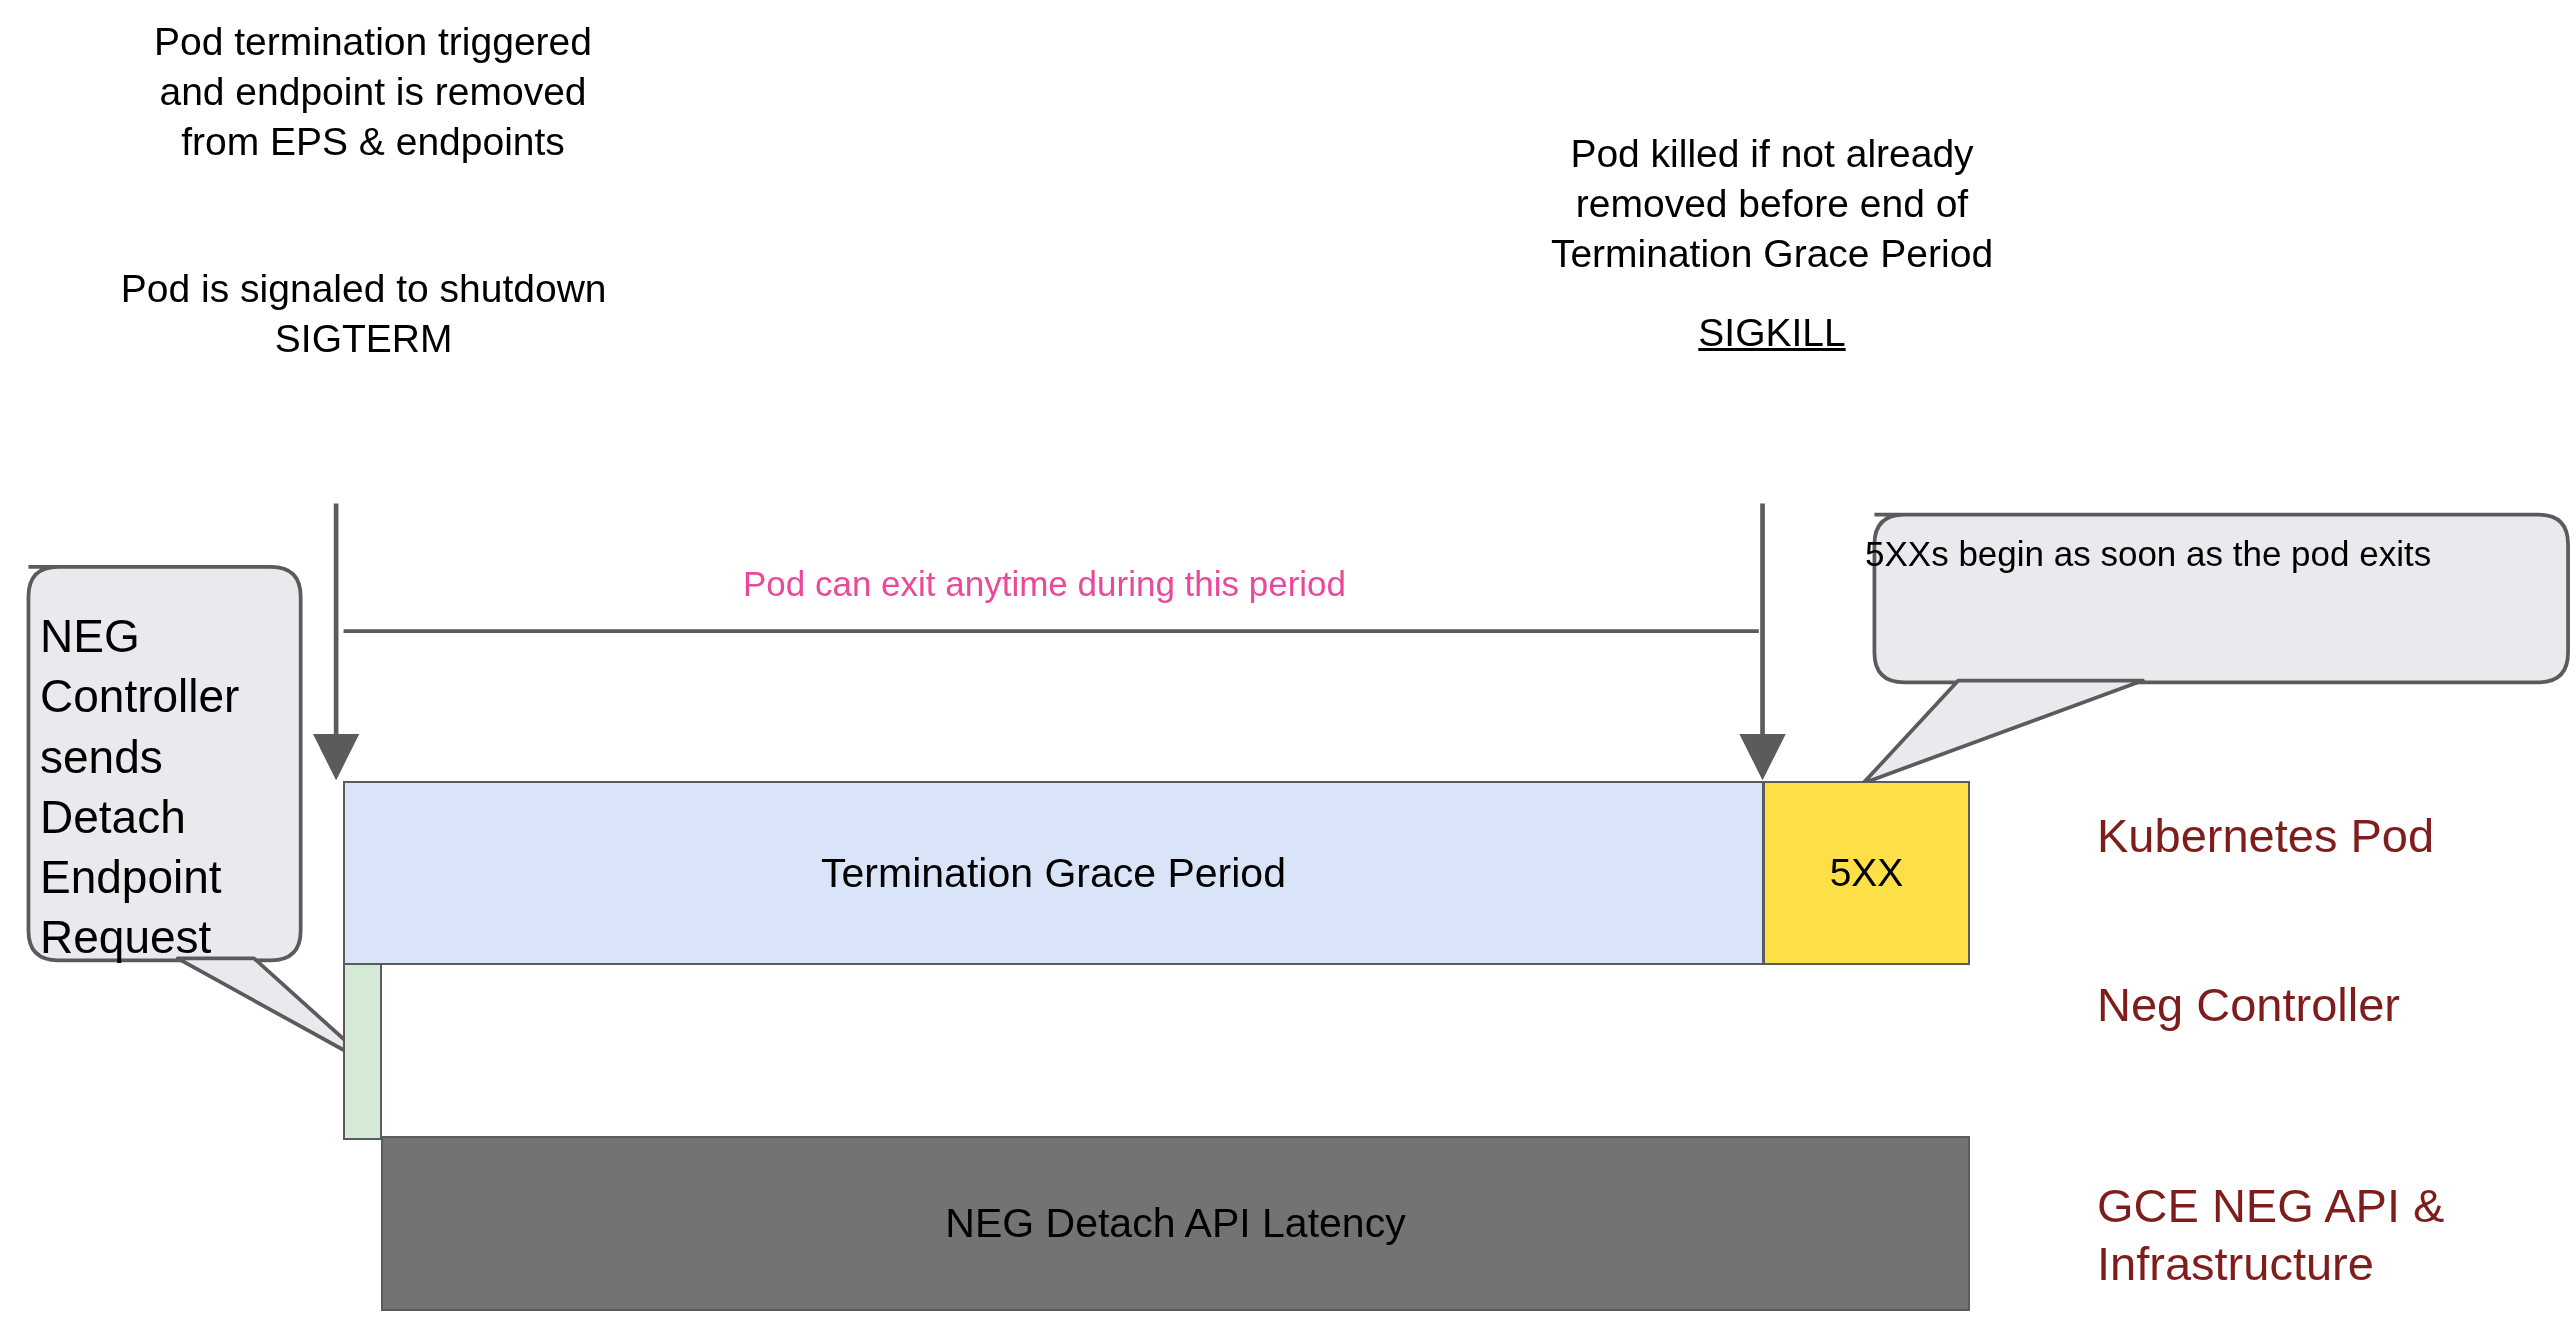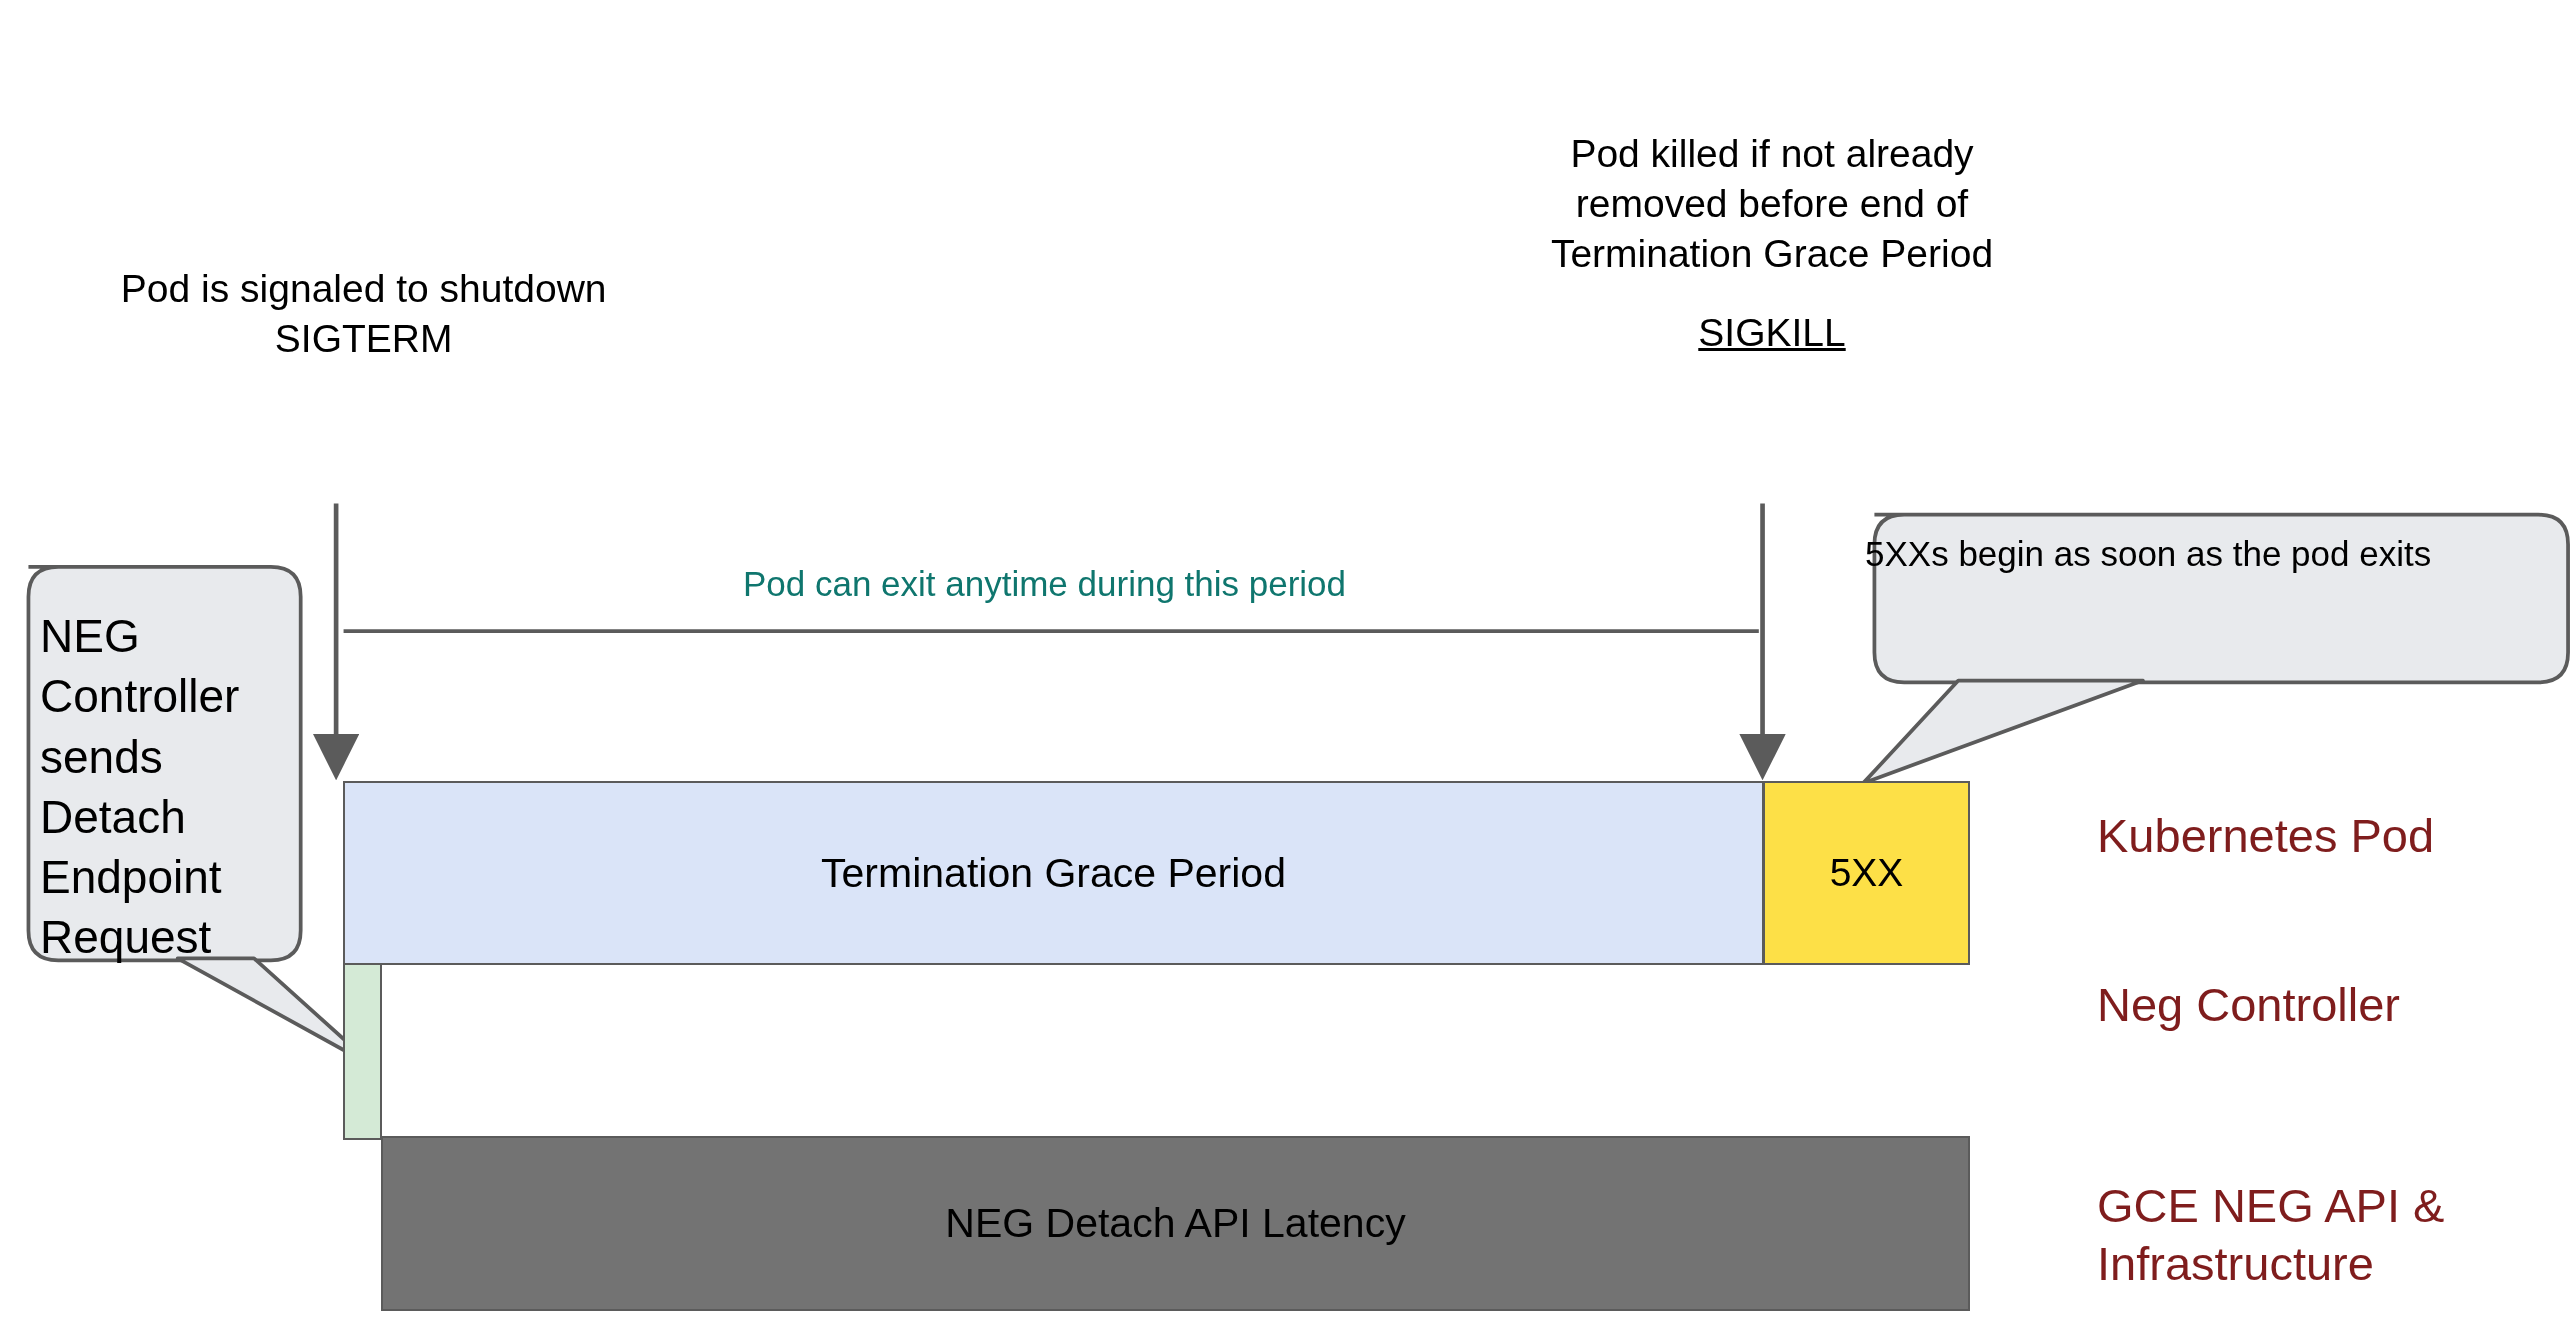--- a/index.html
+++ b/index.html
@@ -35,21 +35,21 @@
   #note-right-b { left: 1436px; top: 308px; width: 672px; text-decoration: underline; }
 
   
   #overlay { left: 0; top: 0; width: 2576px; height: 1336px; }
 
   
   #period-caption {
     left: 578px; top: 564px; width: 933px;
     text-align: center;
     font-size: 35px;
-    color: #0f766e;
+    color: #ec4899;
   }
 
   
   .bar {
     box-sizing: border-box;
     border: 2.8px solid #5b5b5b;
     display: flex;
     align-items: center;
     justify-content: center;
     font-size: 41px;
@@ -104,20 +104,23 @@
     left: 1865px; top: 531px; width: 672px;
     font-size: 35px;
     line-height: 1.33;
   }
 </style>
 </head>
 <body>
 
 <div id="canvas">
 
+  <div class="abs top-note" id="note-left-a">Pod termination triggered
+and endpoint is removed
+from EPS &amp; endpoints</div>
 
   <div class="abs top-note" id="note-left-b">Pod is signaled to shutdown
 SIGTERM</div>
 
   <div class="abs top-note" id="note-right-a">Pod killed if not already
 removed before end of
 Termination Grace Period</div>
 
   <div class="abs top-note" id="note-right-b">SIGKILL</div>
 

